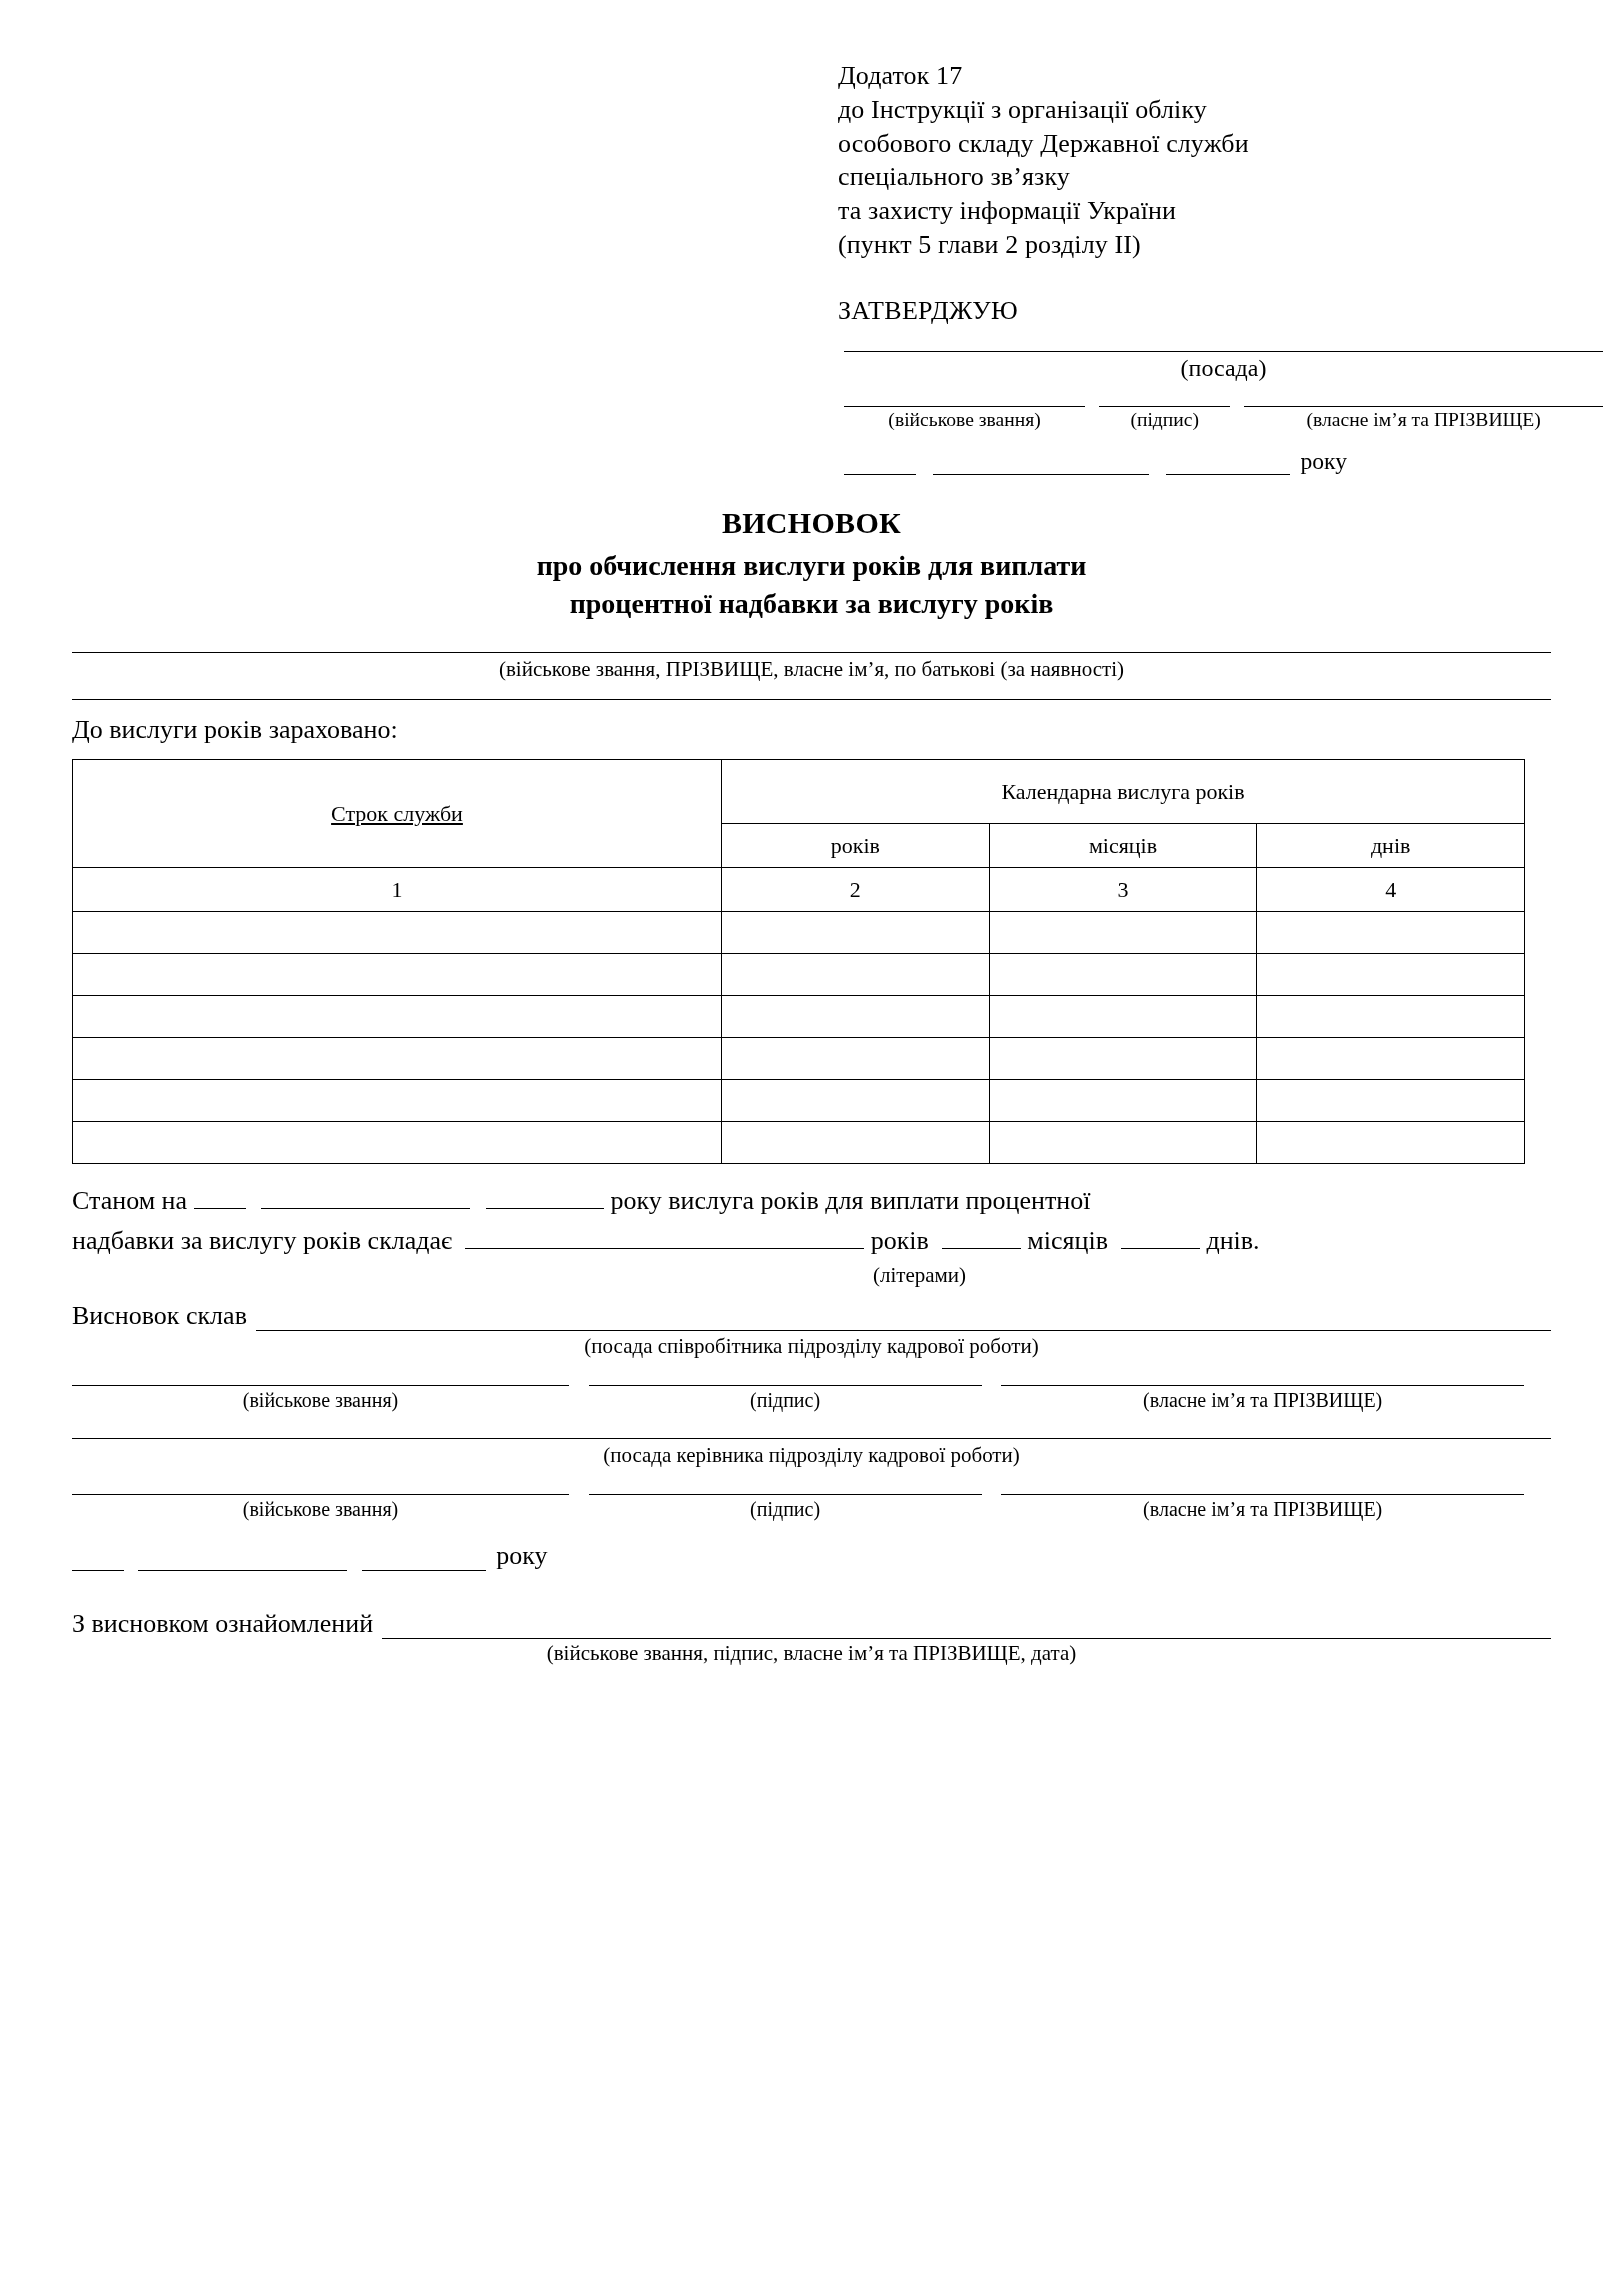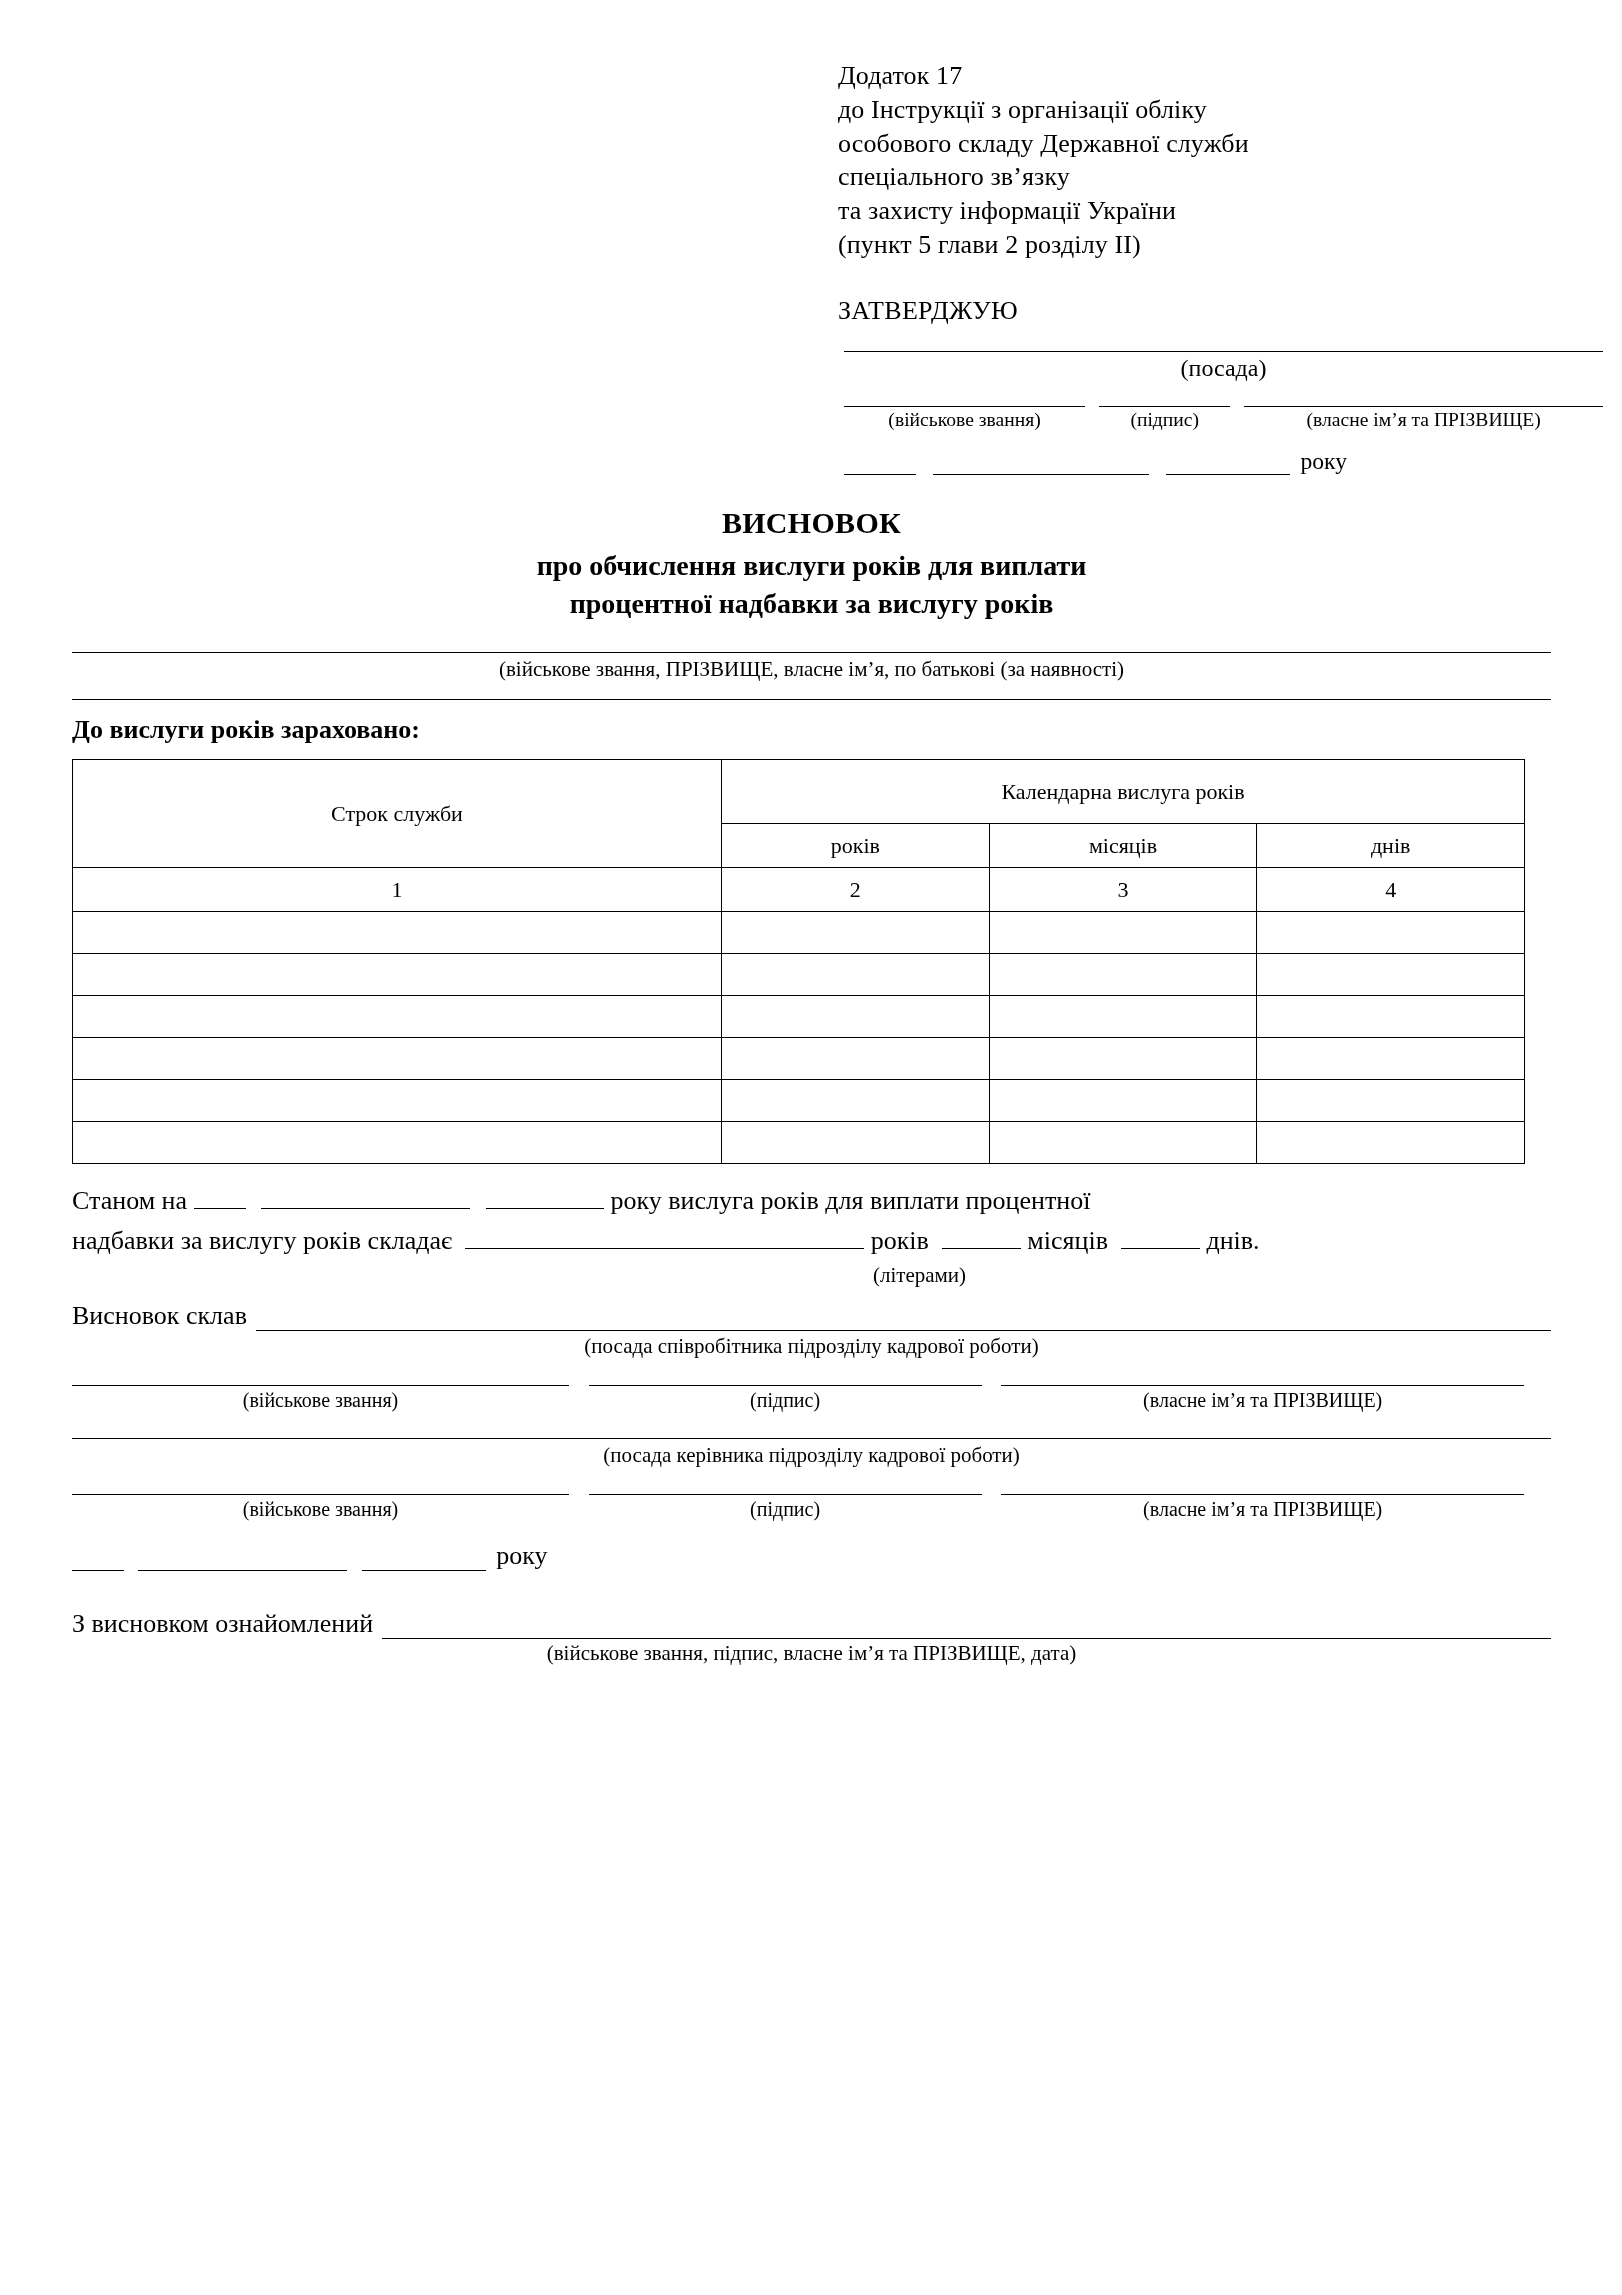--- a/index.html
+++ b/index.html
@@ -102,38 +102,37 @@
     margin-top: 30px;
   }
   .full-cap {
     text-align: center;
     font-size: 21px;
     margin-top: 3.9px;
   }
   .lead {
     font-size: 26px;
     margin-top: 14.4px;
-    font-weight: bold;
   }
 
   
   table.vyslu {
     border-collapse: collapse;
     width: 1453px;
     margin-top: 14.4px;
     table-layout: fixed;
   }
   table.vyslu td, table.vyslu th {
     border: 1.3px solid #000;
     text-align: center;
     font-weight: normal;
     font-size: 22px;
     padding: 0;
   }
-  .c1 { width: 648px; }
+  .c1 { width: 648px; text-decoration: underline; }
   .c2 { width: 255px; }
   .c3 { width: 275px; }
   .c4 { width: 275px; }
   .h-main  { height: 63px; }
   .h-sub   { height: 43px; }
   .h-num   { height: 43px; font-size: 22px; }
   .h-empty { height: 41px; }
 
   
   .para {

